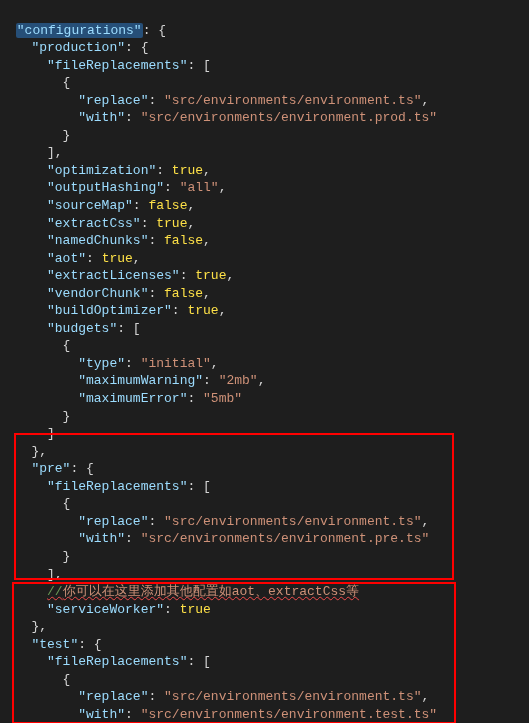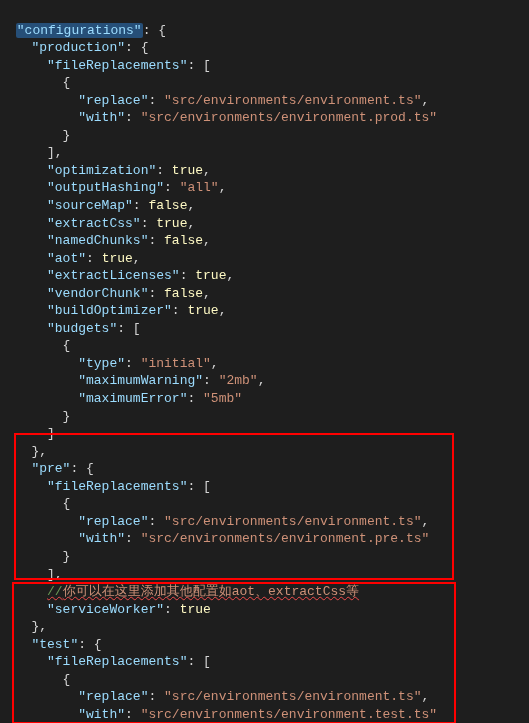--- a/index.html
+++ b/index.html
@@ -13,21 +13,21 @@
     width: 529px;
     height: 723px;
     overflow: hidden;
   }
   .editor {
     padding: 4px 0 4px 8px;
     white-space: pre;
   }
   .key { color: #9cdcfe; }
   .string { color: #ce9178; }
-  .bool { color: #fef9c3; }
+  .bool { color: #fde047; }
   .punct { color: #d4d4d4; }
   .comment-green { color: #6a9955; }
   .comment-orange { color: #ce9178; text-align: center; }
   .squiggle {
     text-decoration-line: underline;
     text-decoration-style: wavy;
     text-decoration-color: #f14c4c;
     text-decoration-thickness: 1px;
   }
   .highlight-box {

